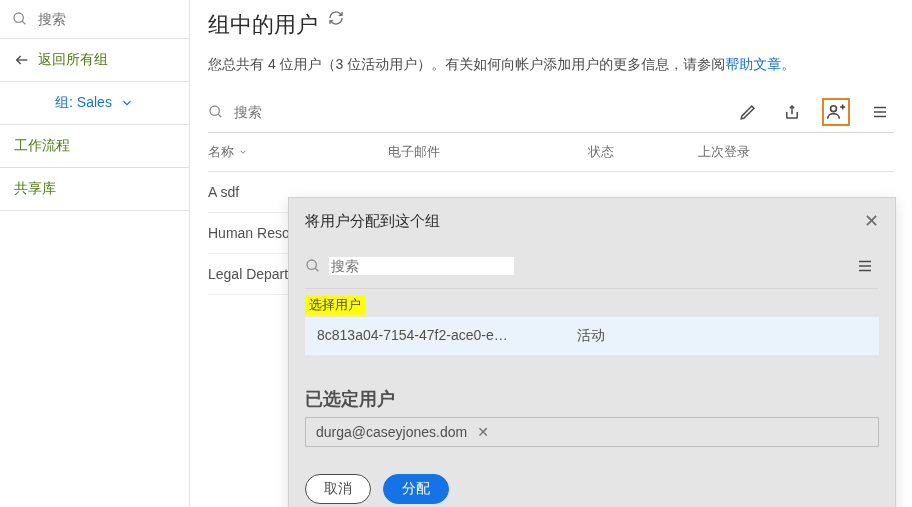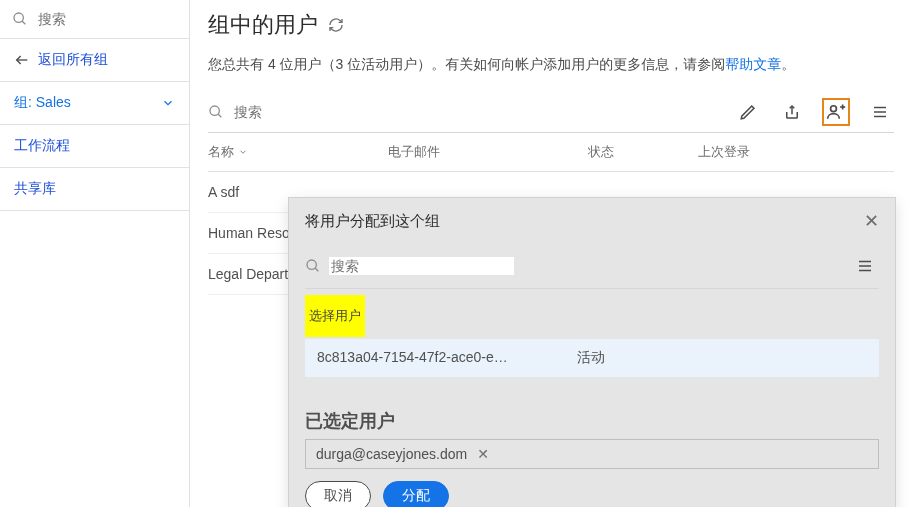--- a/index.html
+++ b/index.html
@@ -32,34 +32,34 @@
   .search-row input {
     border: none; outline: none; font-size: 14px; width: 100%; color: #4b4b4b;
   }
   .side-item {
     padding: 12px 14px;
     border-bottom: 1px solid #e1e1e1;
     display: flex;
     align-items: center;
     gap: 8px;
     cursor: pointer;
-    color: #1d4ed8;
+    color: #4d7c0f;
   }
   .side-item.group {
     color: #1473e6;
-    justify-content: space-between;
+    justify-content: center;
   }
   .chev { color:#1473e6; }
   .main {
     flex: 1;
     padding: 0 18px 0 18px;
     position: relative;
   }
   .page-header {
-    display: flex; align-items: center; gap: 10px;
+    display: flex; gap: 10px;
     padding-top: 10px;
   }
   .page-header h1 { font-size: 22px; font-weight: 400; margin:0; color:#2c2c2c;}
   .refresh-ico { color:#6e6e6e; cursor:pointer;}
   .sub-desc { margin: 16px 0 18px 0; color:#4b4b4b; font-size: 14px;}
   .sub-desc a { color:#1473e6; text-decoration: none; }
   .toolbar {
     display:flex; align-items:center; justify-content:space-between;
     border-bottom: 1px solid #d6d6d6;
     padding: 6px 0;
@@ -97,21 +97,21 @@
     border-bottom:1px solid #d6d6d6;
     padding:8px 0;
   }
   .dlg-search .l { display:flex; align-items:center; gap:8px; color:#8e8e8e;}
   .dlg-search input { border:none; outline:none; font-size:14px; }
   .select-user-lbl {
     margin:6px 28px 2px 16px;
     background:#ffff00;
     color:#444;
     font-size:13px;
-    padding:12px 4px;
+    padding:1px 4px;
     width:fit-content;
   }
   .user-row {
     margin:0 16px;
     background:#eaf3fb;
     display:flex; padding:10px 12px;
     color:#505050; font-size:14px;
   }
   .user-row .c-name { width:150px;}
   .user-row .c-id { width:260px;}

